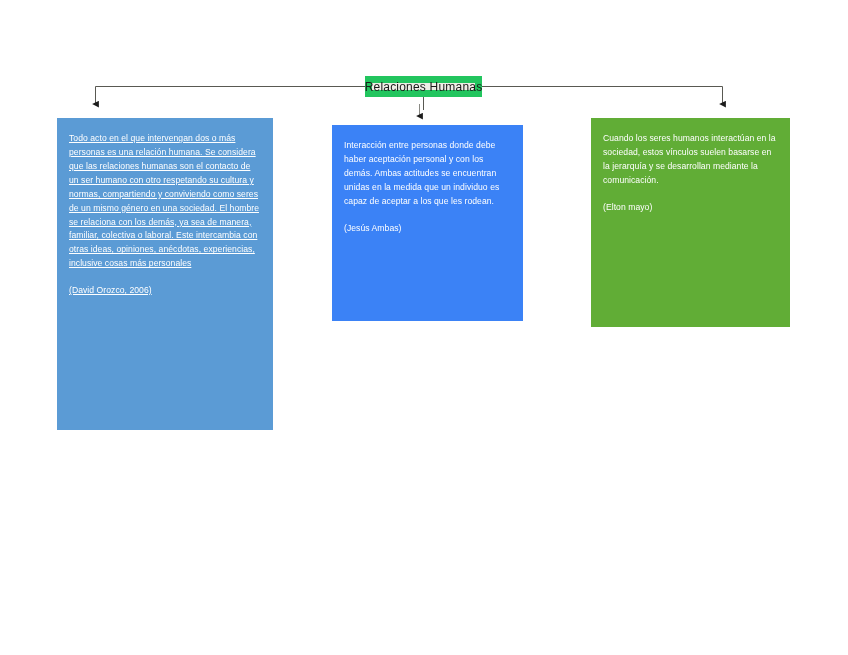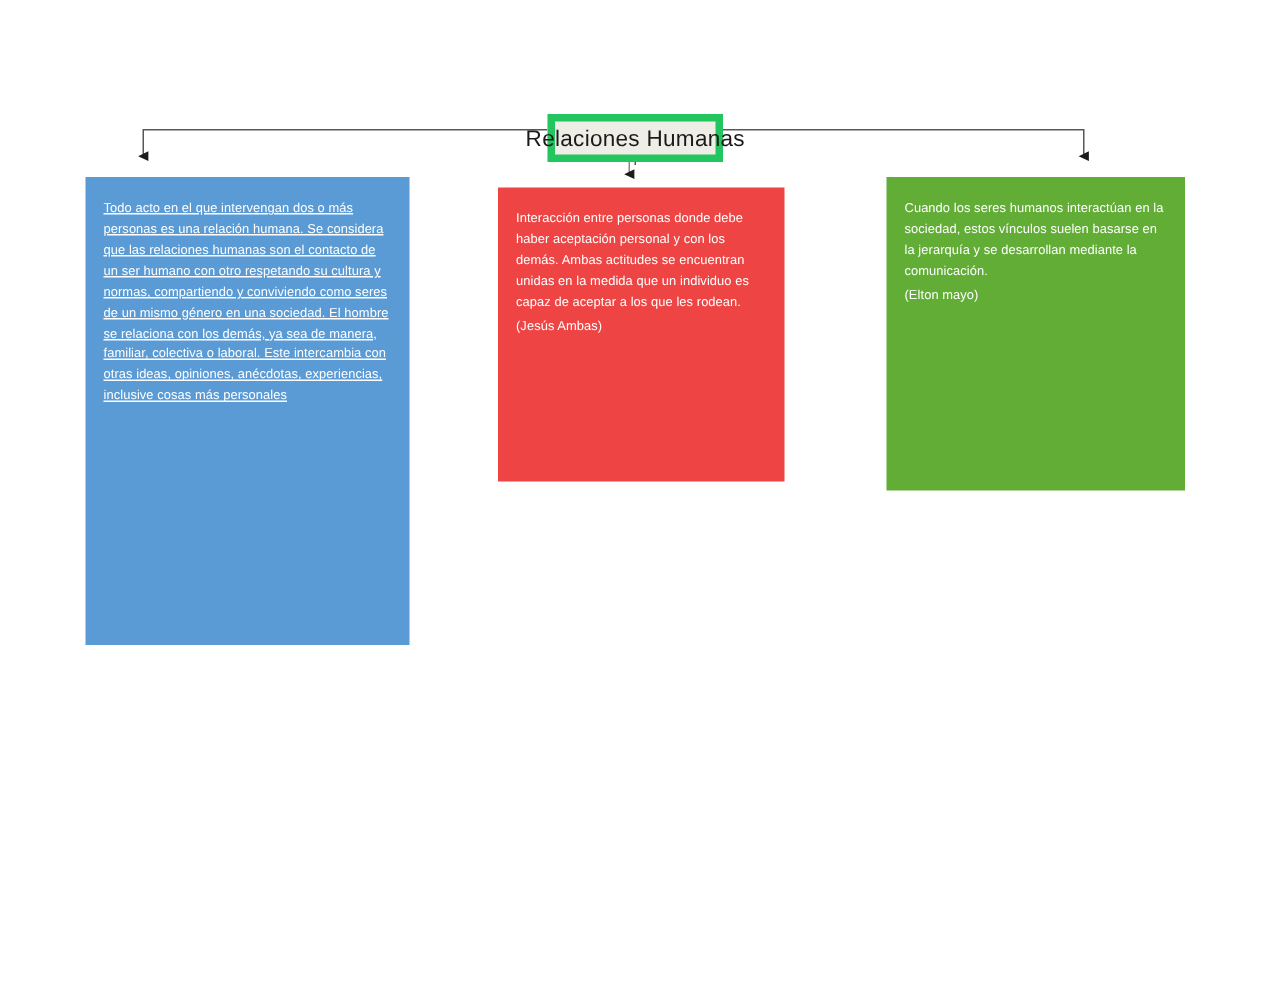--- a/index.html
+++ b/index.html
@@ -24,65 +24,65 @@
     top: 0;
     width: 848px;
     height: 655px;
     pointer-events: none;
   }
   .node-title {
     position: absolute;
     left: 365px;
     top: 76px;
     width: 117px;
-    height: 32px;
+    height: 21px;
     box-sizing: border-box;
     background: # efefe7;
     background: #efeee6;
-    border: 5px solid #22c55e;
+    border: 7px solid #22c55e;
     display: flex;
     align-items: center;
     justify-content: center;
-    font-size: 15px;
+    font-size: 12px;
     color: #1a1a1a;
     letter-spacing: 0.2px;
     white-space: nowrap;
   }
   .card {
     position: absolute;
     box-sizing: border-box;
     color: #ffffff;
     font-size: 8.6px;
     line-height: 1.62;
     padding: 14px 12px 10px 12px;
     letter-spacing: 0.05px;
   }
   .card p {
     margin: 0 0 0 0;
   }
   .card p.body {
     margin-bottom: 0;
   }
   .card p.author {
-    margin-top: 2px;
+    margin-top: 13px;
   }
   #card-blue {
     left: 57px;
     top: 118px;
     width: 216px;
     height: 312px;
     background: #5B9BD5;
     text-decoration: underline;
   }
   #card-orange {
     left: 332px;
     top: 125px;
     width: 191px;
     height: 196px;
-    background: #ef4444;
+    background: #3b82f6;
   }
   #card-green {
     left: 591px;
     top: 118px;
     width: 199px;
     height: 209px;
     background: #61AD36;
   }
 </style>
 </head>
@@ -104,20 +104,21 @@
 
     <path d="M482,86.5 L722.5,86.5 L722.5,104" stroke="#595952" stroke-width="1" fill="none" marker-end="url(#arrowhead)"></path>
   </svg>
 
   <div class="node-title">
     <span>Relaciones Humanas</span>
   </div>
 
   <div class="card" id="card-blue">
     <p class="body">Todo acto en el que intervengan dos o más personas es una relación humana. Se considera que las relaciones humanas son el contacto de un ser humano con otro respetando su cultura y normas, compartiendo y conviviendo como seres de un mismo género en una sociedad.  El hombre se relaciona con los demás, ya sea de manera, familiar, colectiva o laboral. Este intercambia con otras ideas, opiniones, anécdotas, experiencias, inclusive cosas más personales</p>
+    <p class="author">(David Orozco, 2006)</p>
   </div>
 
   <div class="card" id="card-orange">
     <p class="body">Interacción entre personas donde debe haber aceptación personal y con los demás. Ambas actitudes se encuentran unidas en la medida que un individuo es capaz de aceptar a los que les rodean.</p>
     <p class="author">(Jesús Ambas)</p>
   </div>
 
   <div class="card" id="card-green">
     <p class="body">Cuando los seres humanos interactúan en la sociedad, estos vínculos suelen basarse en la jerarquía y se desarrollan mediante la comunicación.</p>
     <p class="author">(Elton mayo)</p>

